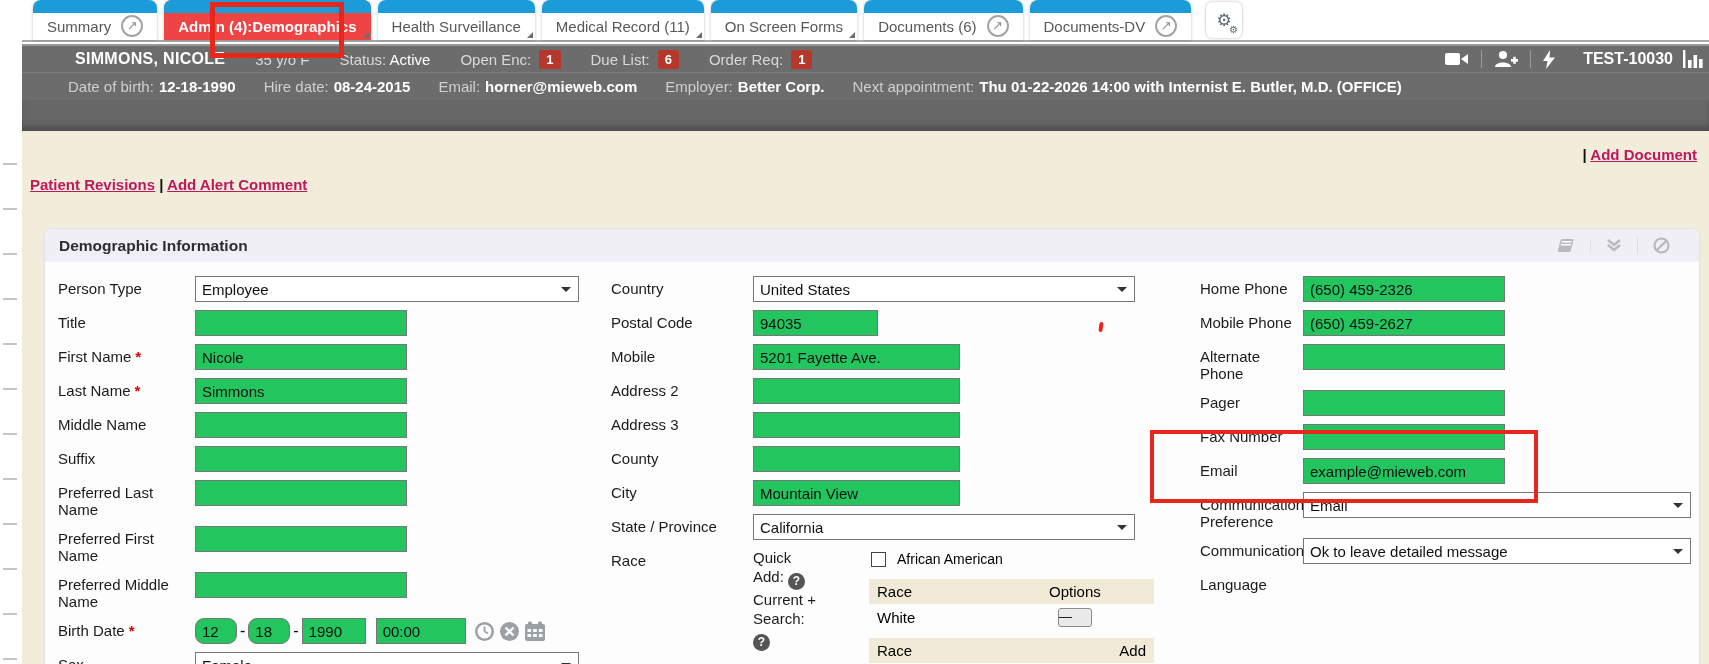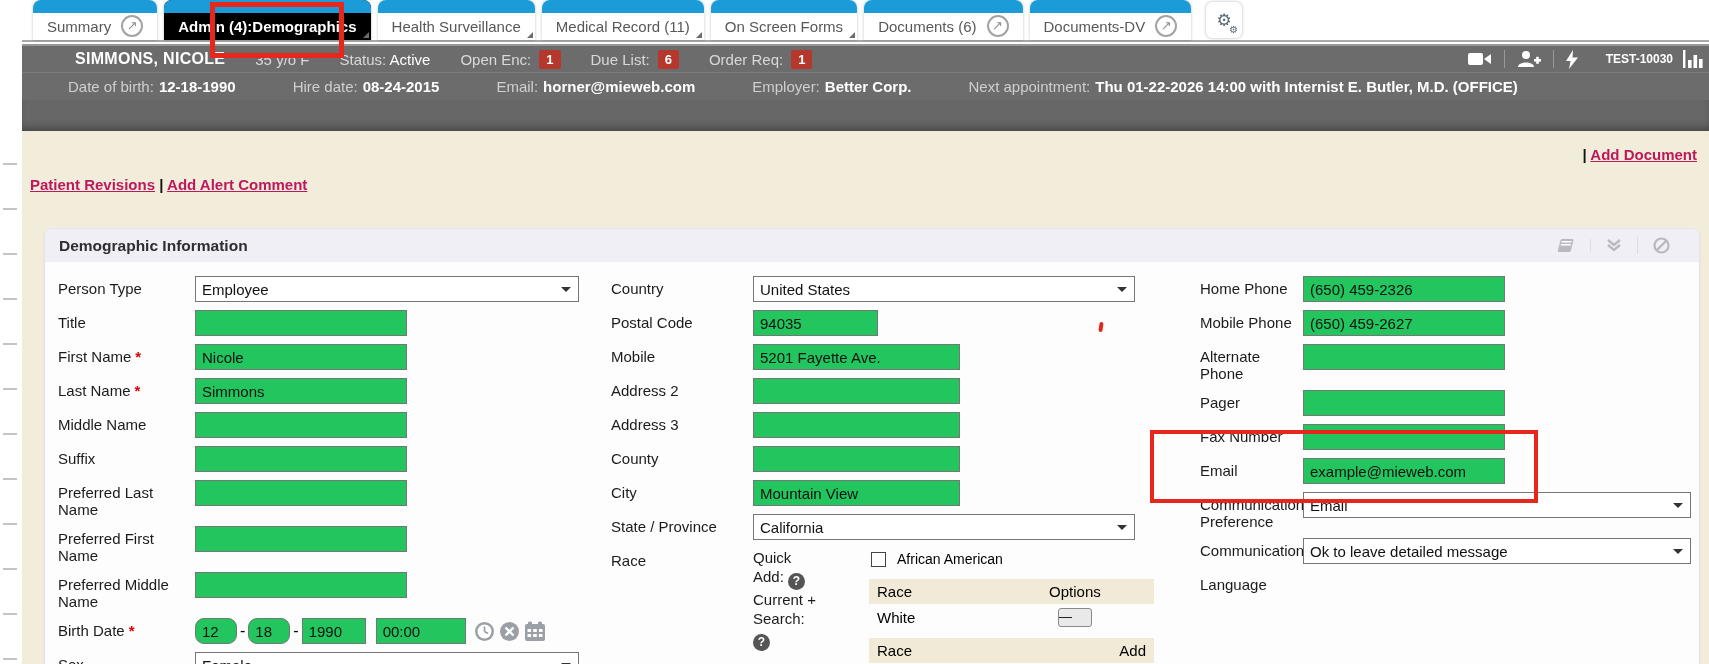--- a/index.html
+++ b/index.html
@@ -13,21 +13,21 @@
      background:repeating-linear-gradient(to bottom, transparent 0 43px, #c4c4c4 43px 45px); }
 
   
   .tabbar { position:absolute; left:22px; top:0; right:0; height:42px; background:#fff;
             display:flex; align-items:flex-end; padding-left:11px; gap:7px; border-bottom:2px solid #a9a9a9; z-index:5;}
   .tab { position:relative; height:40px; background:#fff; border-radius:8px 8px 0 0;
          display:flex; align-items:center; padding:12px 14px 0 14px; box-shadow:0 0 3px rgba(0,0,0,.25);
          font-size:15px; color:#58585a; white-space:nowrap; cursor:pointer; }
   .tab::before { content:''; position:absolute; top:0; left:0; right:0; height:13px;
                  border-radius:8px 8px 0 0; background:#1b9cd9; }
-  .tab.active { background:#000000; color:#fff; font-weight:bold; }
+  .tab.active { background:#ef4444; color:#fff; font-weight:bold; }
   .tab .fold { position:absolute; right:2px; bottom:2px; width:0; height:0;
                border-left:6px solid transparent; border-bottom:6px solid #6d6d6d; }
   .ext-circle { width:22px; height:22px; border:2px solid #a3a3a3; border-radius:50%;
                 color:#8f8f8f; font-size:13px; line-height:18px; text-align:center; margin-left:10px;
                 font-family:"DejaVu Sans", sans-serif; background:#fff; }
   .icon-tab { position:relative; height:36px; width:36px; background:#fff; border-radius:6px;
               box-shadow:0 0 3px rgba(0,0,0,.3); margin-left:8px; margin-bottom:2px;
               color:#5a6a74; display:flex; align-items:center; justify-content:center;
               font-family:"DejaVu Sans", sans-serif; font-size:17px; cursor:pointer; }
   .icon-tab .gear2 { position:absolute; right:4px; bottom:3px; font-size:10px; }
@@ -36,24 +36,24 @@
   .bar1 { position:absolute; left:22px; right:0; top:44px; height:28px; background:#6c6c6c;
           border-top:2px solid #979797; display:flex; align-items:center; padding-left:53px;
           color:#fff; font-size:15px; z-index:6;}
   .bar1 .name { font-weight:bold; font-size:16px; letter-spacing:.3px; }
   .bar1 .dim { color:#d9d9d9; }
   .badge { display:inline-block; background:#b6382c; color:#fff; font-weight:bold; font-size:13px;
            padding:2px 7px; margin-left:8px; border-radius:2px; }
   .b-gap { margin-left:30px; }
   .bar-right { margin-left:auto; display:flex; align-items:center; padding-right:4px; }
   .vsep { width:1px; height:18px; background:#999; margin:0 12px; }
-  .pid { font-weight:bold; font-size:12px; margin:0 10px 0 28px; }
+  .pid { font-weight:bold; font-size:16px; margin:0 10px 0 28px; }
   .bar2 { position:absolute; left:22px; right:0; top:72px; height:28px; background:#6c6c6c;
           border-top:1px solid #7d7d7d; display:flex; align-items:center; padding-left:46px;
-          font-size:15px; color:#fff; z-index:6;gap:29px;}
+          font-size:15px; color:#fff; z-index:6;}
   .bar2 .lbl { color:#cfcfcf; }
   .bar2 .val { font-weight:bold; margin-left:5px; }
   .bar2 .grp { margin-right:28px; white-space:nowrap; }
   .bar3 { position:absolute; left:22px; right:0; top:100px; height:31px; background:#676767;
           box-shadow:inset 0 -7px 9px -4px rgba(0,0,0,.35); z-index:6;}
 
   
   .content { position:absolute; left:22px; right:0; top:131px; bottom:0; background:#f2edda; }
   .add-doc { position:absolute; top:15px; right:12px; font-size:15px; color:#111; font-weight:bold;}
   .add-doc a, .toplinks a { color:#be185d; text-decoration:underline; cursor:pointer; }

